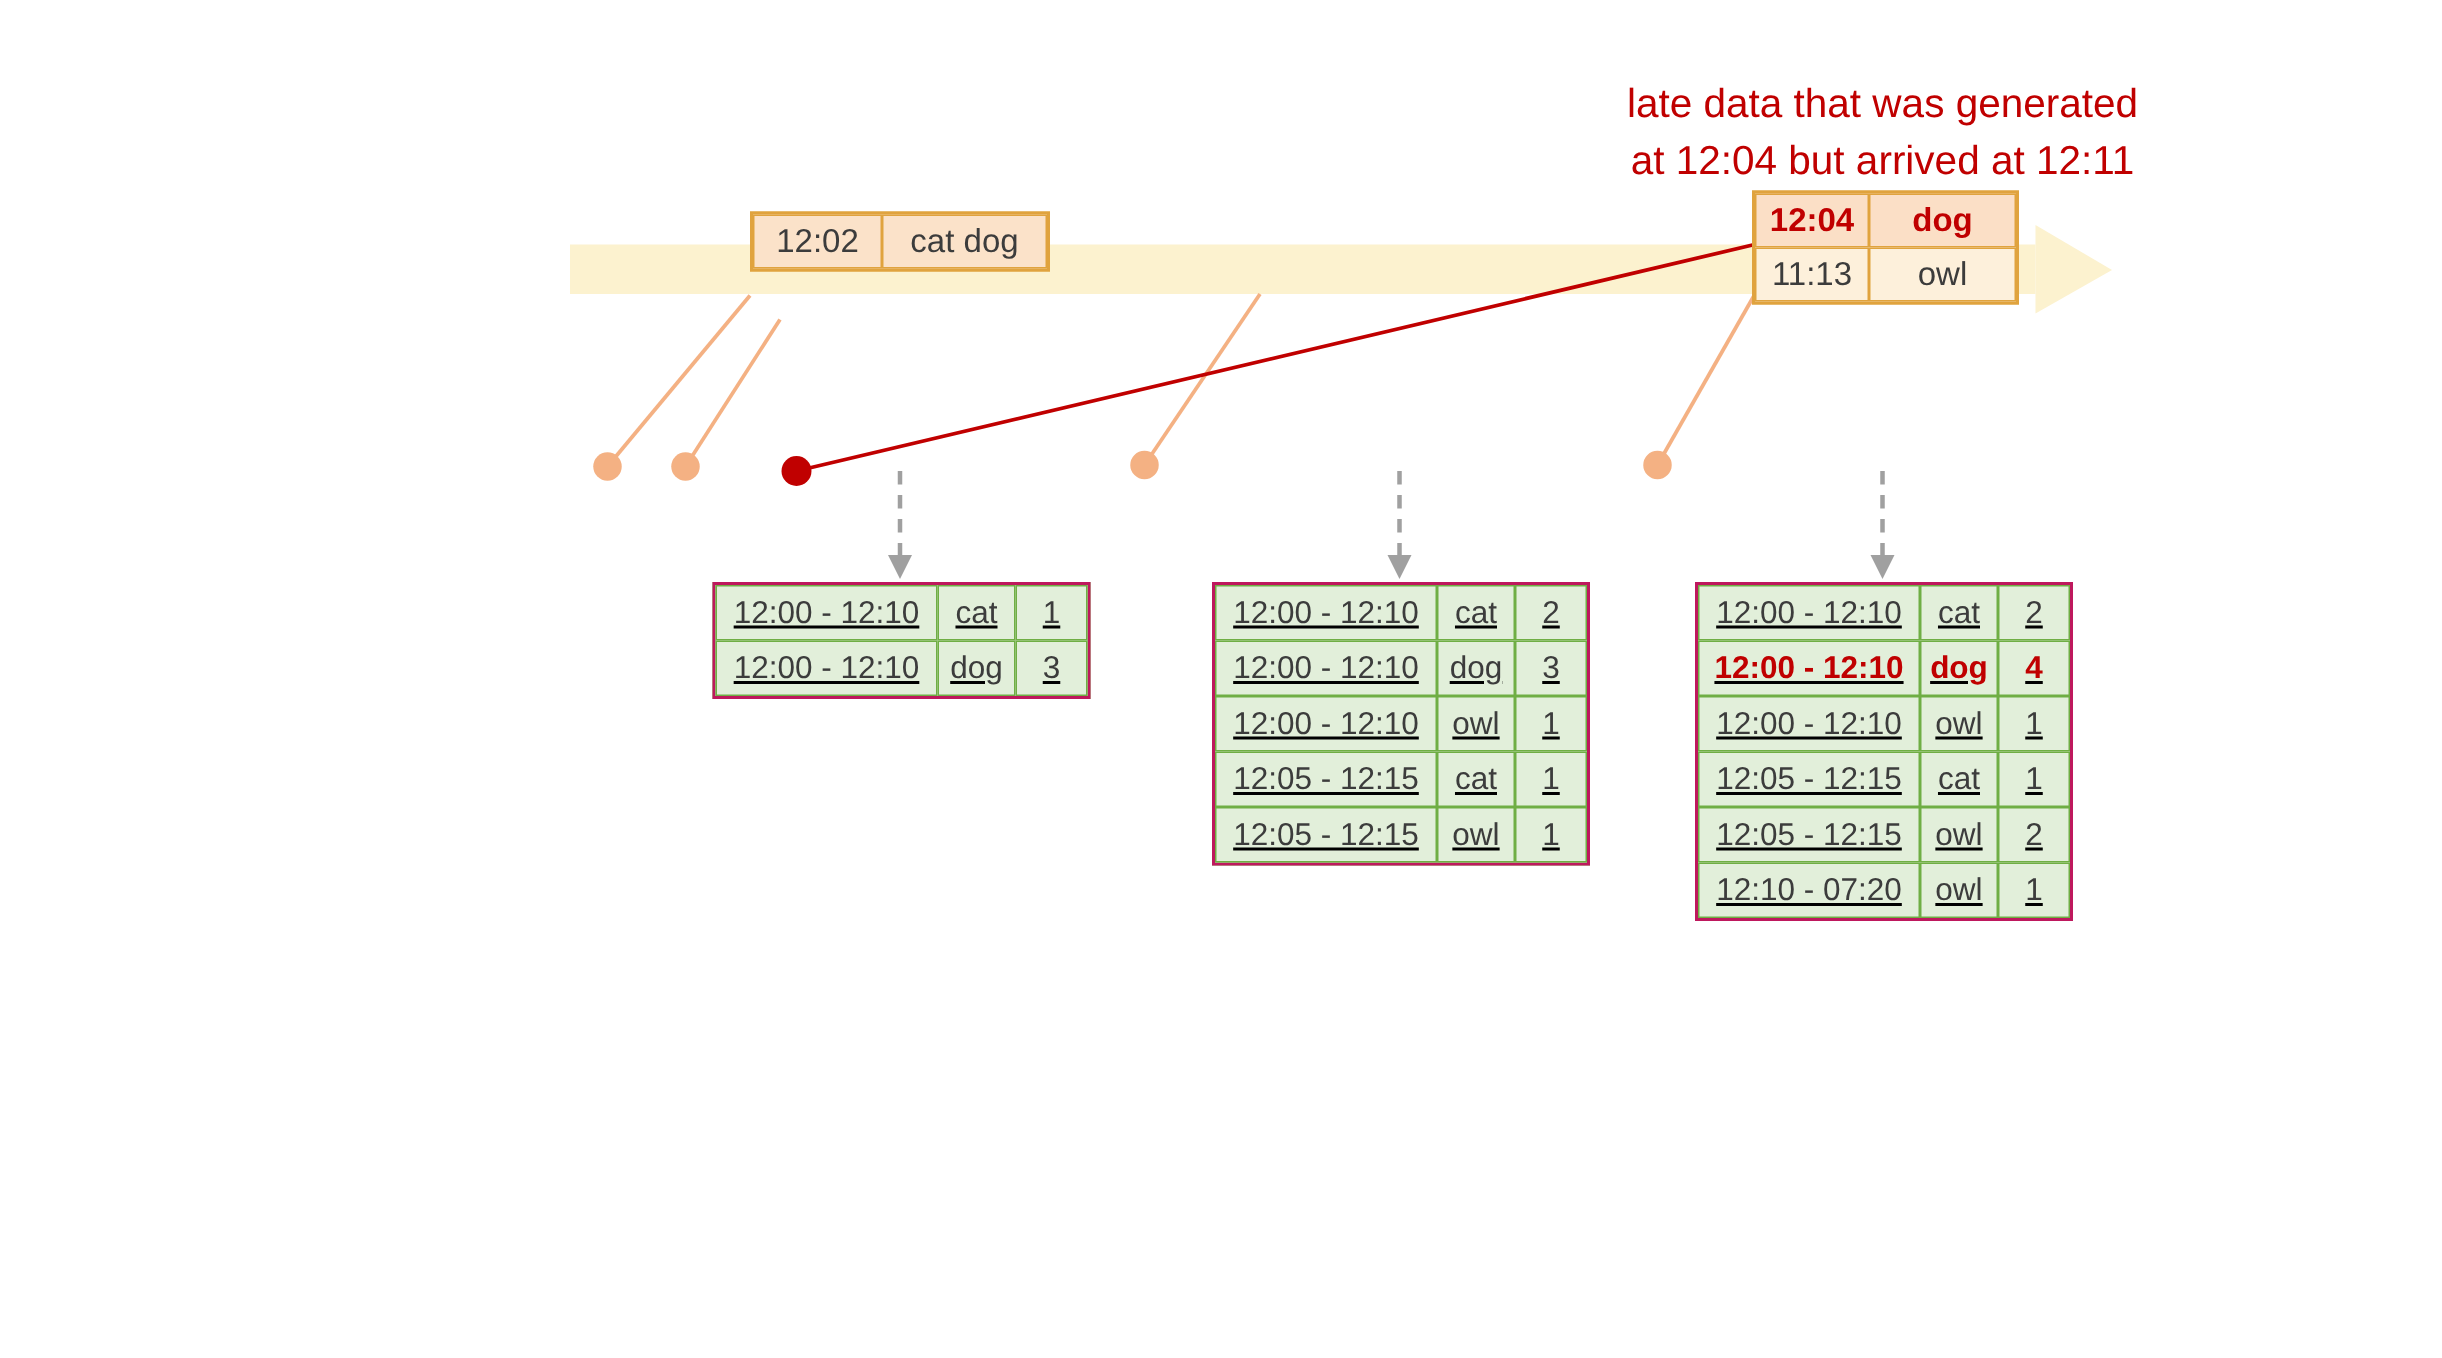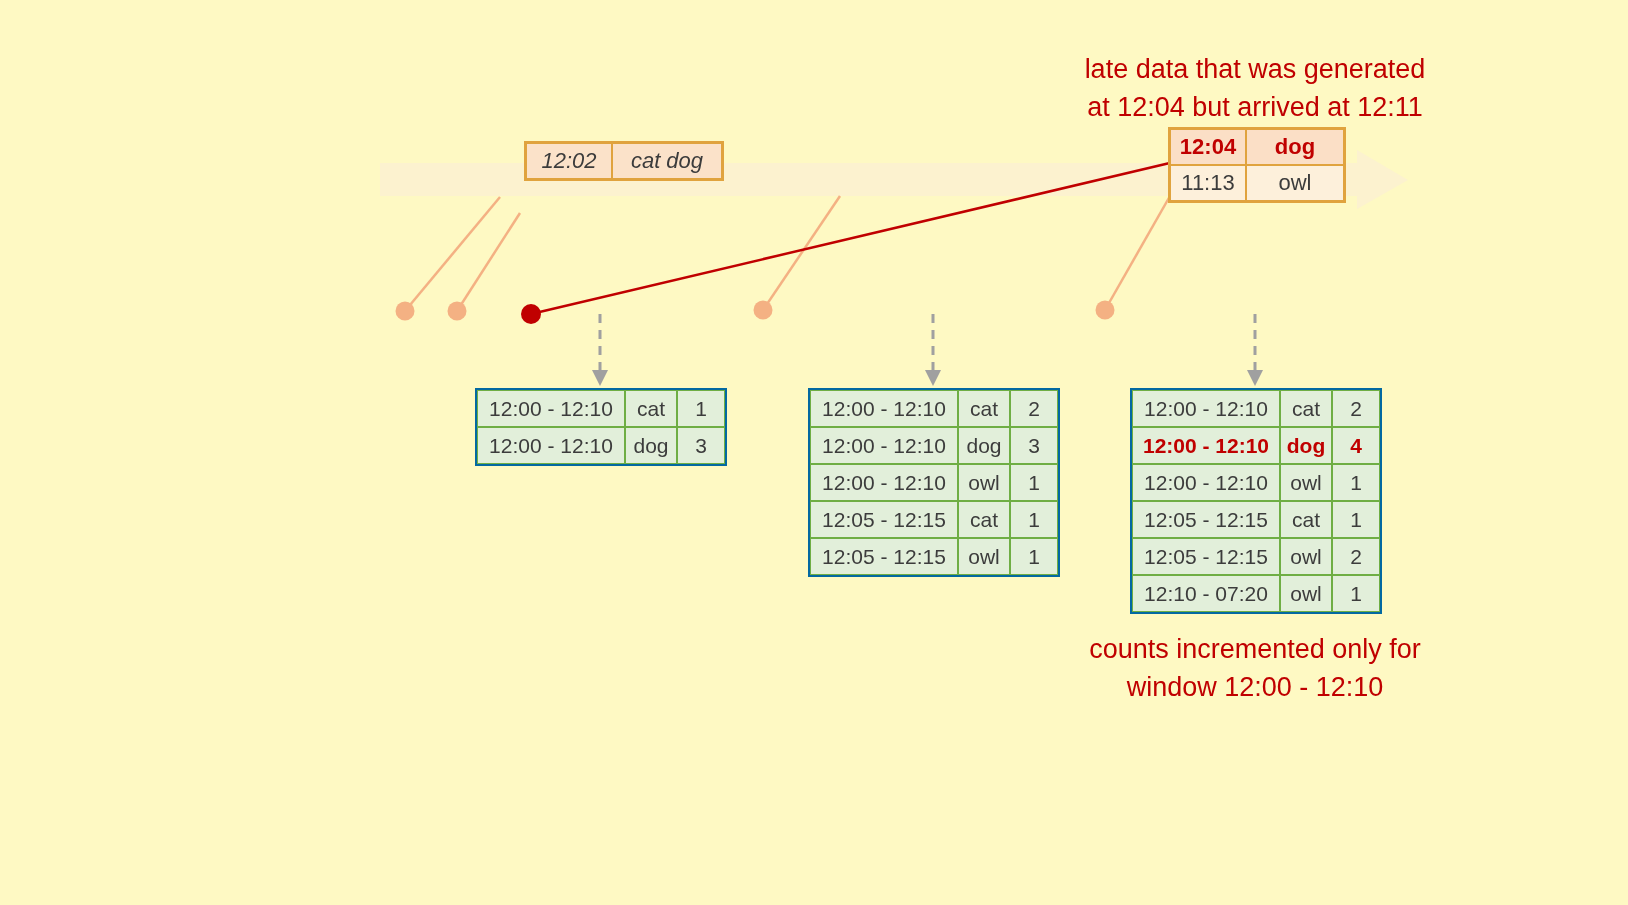--- a/index.html
+++ b/index.html
@@ -1,17 +1,17 @@
 <!DOCTYPE html>
 <html><head>
 <meta charset="utf-8">
 <style>
   html,body { margin:0; padding:0; background:#000; }
   .canvas {
-    position:relative; width:1628px; height:905px; background:#fef9c3;
+    position:relative; width:1628px; height:905px; background:#ffffff;
     font-family:"Liberation Sans", sans-serif; overflow:hidden;
   }
   .overlay { position:absolute; left:0; top:0; z-index:0; }
 
   
   .event-table {
     position:absolute; z-index:2;
     border:2px solid #e0a33e; background:#e0a33e;
   }
   .ev-row { display:grid; grid-template-columns:86px 110px; }
@@ -21,21 +21,21 @@
     border:1px solid #e0a33e; text-align:center;
     font-size:22px; color:#3c3c3c;
   }
   .ev-peach .ev-cell { background:#fbe2c9; }
   .ev-cream .ev-cell { background:#fdf0db; }
   .ev-late  .ev-cell { background:#fbdfc6; color:#c00000; font-weight:600; }
 
   
   .result-table {
     position:absolute; z-index:2;
-    border:2px solid #0369a1; background:#6fae44;
+    border:2px solid #be185d; background:#6fae44;text-decoration:underline;
   }
   .rt-row { display:grid; grid-template-columns:148px 52px 48px; }
   .rt-cell {
     box-sizing:border-box; height:37px; line-height:35px;
     border:1px solid #6fae44; background:#e2efda; text-align:center;
     font-size:21px; color:#3c3c3c;
   }
   .rt-highlight .rt-cell { color:#c00000; font-weight:600; }
 
   
@@ -75,21 +75,21 @@
     <polygon points="925,370 941,370 933,386" fill="#a0a0a0"></polygon>
     <line x1="1255" y1="314" x2="1255" y2="370" stroke="#a0a0a0" stroke-width="3" stroke-dasharray="9 7"></line>
     <polygon points="1247,370 1263,370 1255,386" fill="#a0a0a0"></polygon>
   </svg>
 
   <div class="red-note note-top">
     <div>late data that was generated</div>
     <div>at 12:04 but arrived at 12:11</div>
   </div>
 
-  <div class="event-table" style="left:524px; top:141px;font-style:italic;">
+  <div class="event-table" style="left:500px; top:141px;">
     <div class="ev-row ev-peach">
       <div class="ev-cell">12:02</div>
       <div class="ev-cell">cat dog</div>
     </div>
   </div>
 
 
   <div class="event-table" style="left:1168px; top:127px;">
     <div class="ev-row ev-row-c ev-late">
       <div class="ev-cell">12:04</div>
@@ -168,18 +168,14 @@
       <div class="rt-cell">owl</div>
       <div class="rt-cell">2</div>
     </div>
     <div class="rt-row">
       <div class="rt-cell">12:10 - 07:20</div>
       <div class="rt-cell">owl</div>
       <div class="rt-cell">1</div>
     </div>
   </div>
 
-  <div class="red-note note-bottom">
-    <div>counts incremented only for</div>
-    <div>window 12:00 - 12:10</div>
-  </div>
 
 </div>
 
 </body></html>

